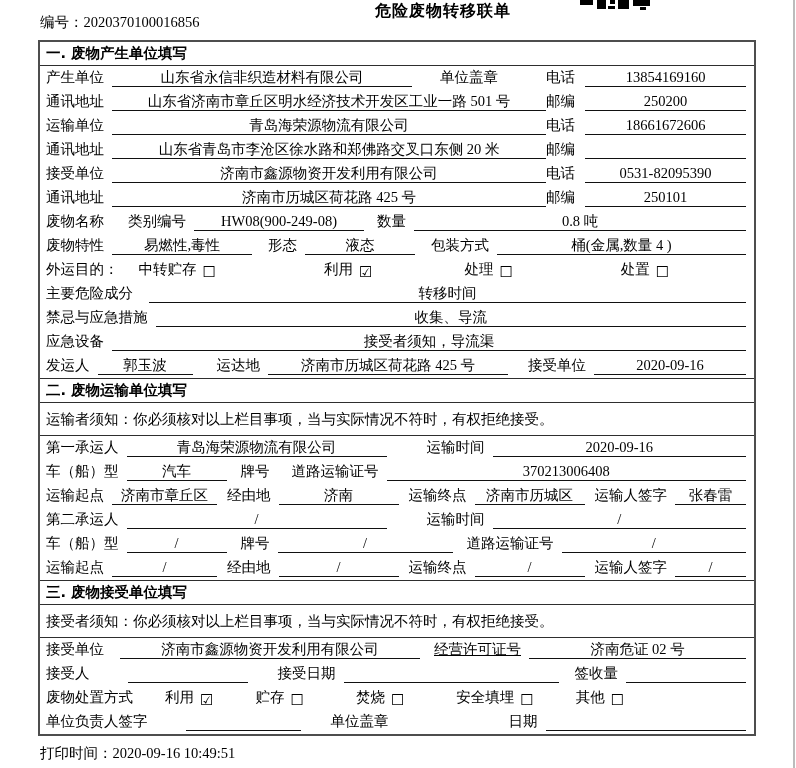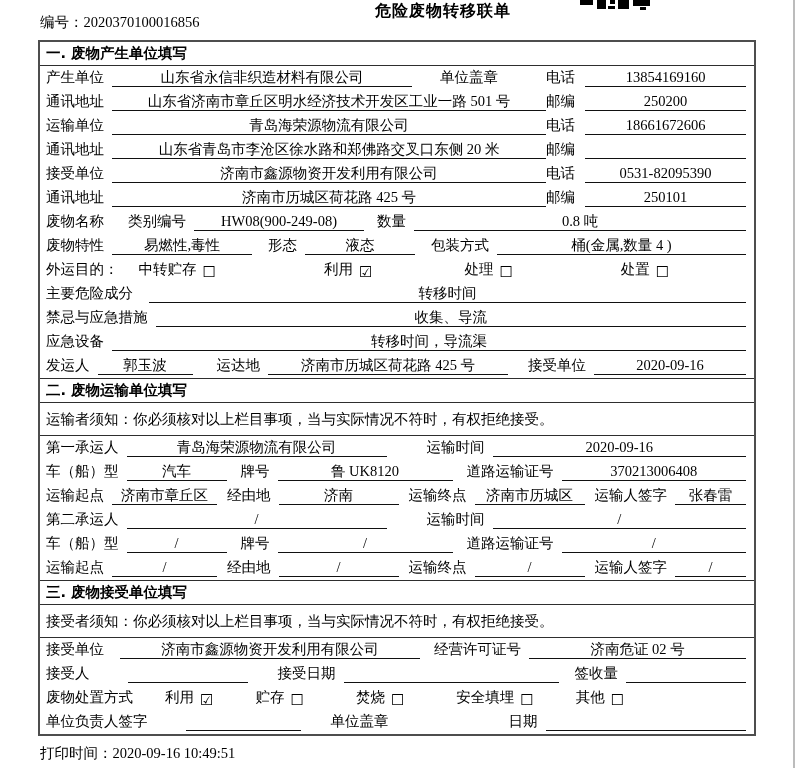--- a/index.html
+++ b/index.html
@@ -182,21 +182,21 @@
     <span class="v vf" style="margin-left:8px;">转移时间</span>
   </div>
 
   <div class="r">
     <span class="l">禁忌与应急措施</span>
     <span class="v vf">收集、导流</span>
   </div>
 
   <div class="r">
     <span class="l">应急设备</span>
-    <span class="v vf">转移时间，导流渠</span>
+    <span class="v vf">接受者须知，导流渠</span>
   </div>
 
   <div class="r">
     <span class="l">发运人</span>
     <span class="v c" style="flex:0 0 95px;">郭玉波</span>
     <span class="l" style="margin-left:24px;">运达地</span>
     <span class="v" style="flex:0 0 240px;">济南市历城区荷花路 425 号</span>
     <span class="l" style="margin-left:20px;">接受单位</span>
     <span class="v vf">2020-09-16</span>
   </div>
@@ -208,21 +208,20 @@
     <span class="l">第一承运人</span>
     <span class="v" style="flex:0 0 260px;">青岛海荣源物流有限公司</span>
     <span class="l" style="margin-left:40px;">运输时间</span>
     <span class="v vf">2020-09-16</span>
   </div>
 
   <div class="r">
     <span class="l">车（船）型</span>
     <span class="v c" style="flex:0 0 100px;">汽车</span>
     <span class="l" style="margin-left:14px;">牌号</span>
-    <span class="v" style="flex:0 0 175px;">鲁 UK8120</span>
     <span class="l" style="margin-left:14px;">道路运输证号</span>
     <span class="v vf">370213006408</span>
   </div>
 
   <div class="r">
     <span class="l">运输起点</span>
     <span class="v" style="flex:0 0 105px;">济南市章丘区</span>
     <span class="l" style="margin-left:10px;">经由地</span>
     <span class="v" style="flex:0 0 120px;">济南</span>
     <span class="l" style="margin-left:10px;">运输终点</span>
@@ -257,21 +256,21 @@
     <span class="l" style="margin-left:10px;">运输人签字</span>
     <span class="v c vf">/</span>
   </div>
 
   <div class="sec-h bt">三. 废物接受单位填写</div>
   <div class="note">接受者须知：你必须核对以上栏目事项，当与实际情况不符时，有权拒绝接受。</div>
 
   <div class="r">
     <span class="l">接受单位</span>
     <span class="v" style="flex:0 0 300px;margin-left:8px;">济南市鑫源物资开发利用有限公司</span>
-    <span class="l" style="margin-left:14px;">经营许可证号</span>
+    <span class="l" style="margin-left:14px;text-decoration:underline;">经营许可证号</span>
     <span class="v vf">济南危证 02 号</span>
   </div>
 
   <div class="r">
     <span class="l">接受人</span>
     <span class="v c" style="flex:0 0 120px;margin-left:30px;"></span>
     <span class="l" style="margin-left:30px;">接受日期</span>
     <span class="v c" style="flex:0 0 215px;"></span>
     <span class="l" style="margin-left:16px;">签收量</span>
     <span class="v c vf"></span>

